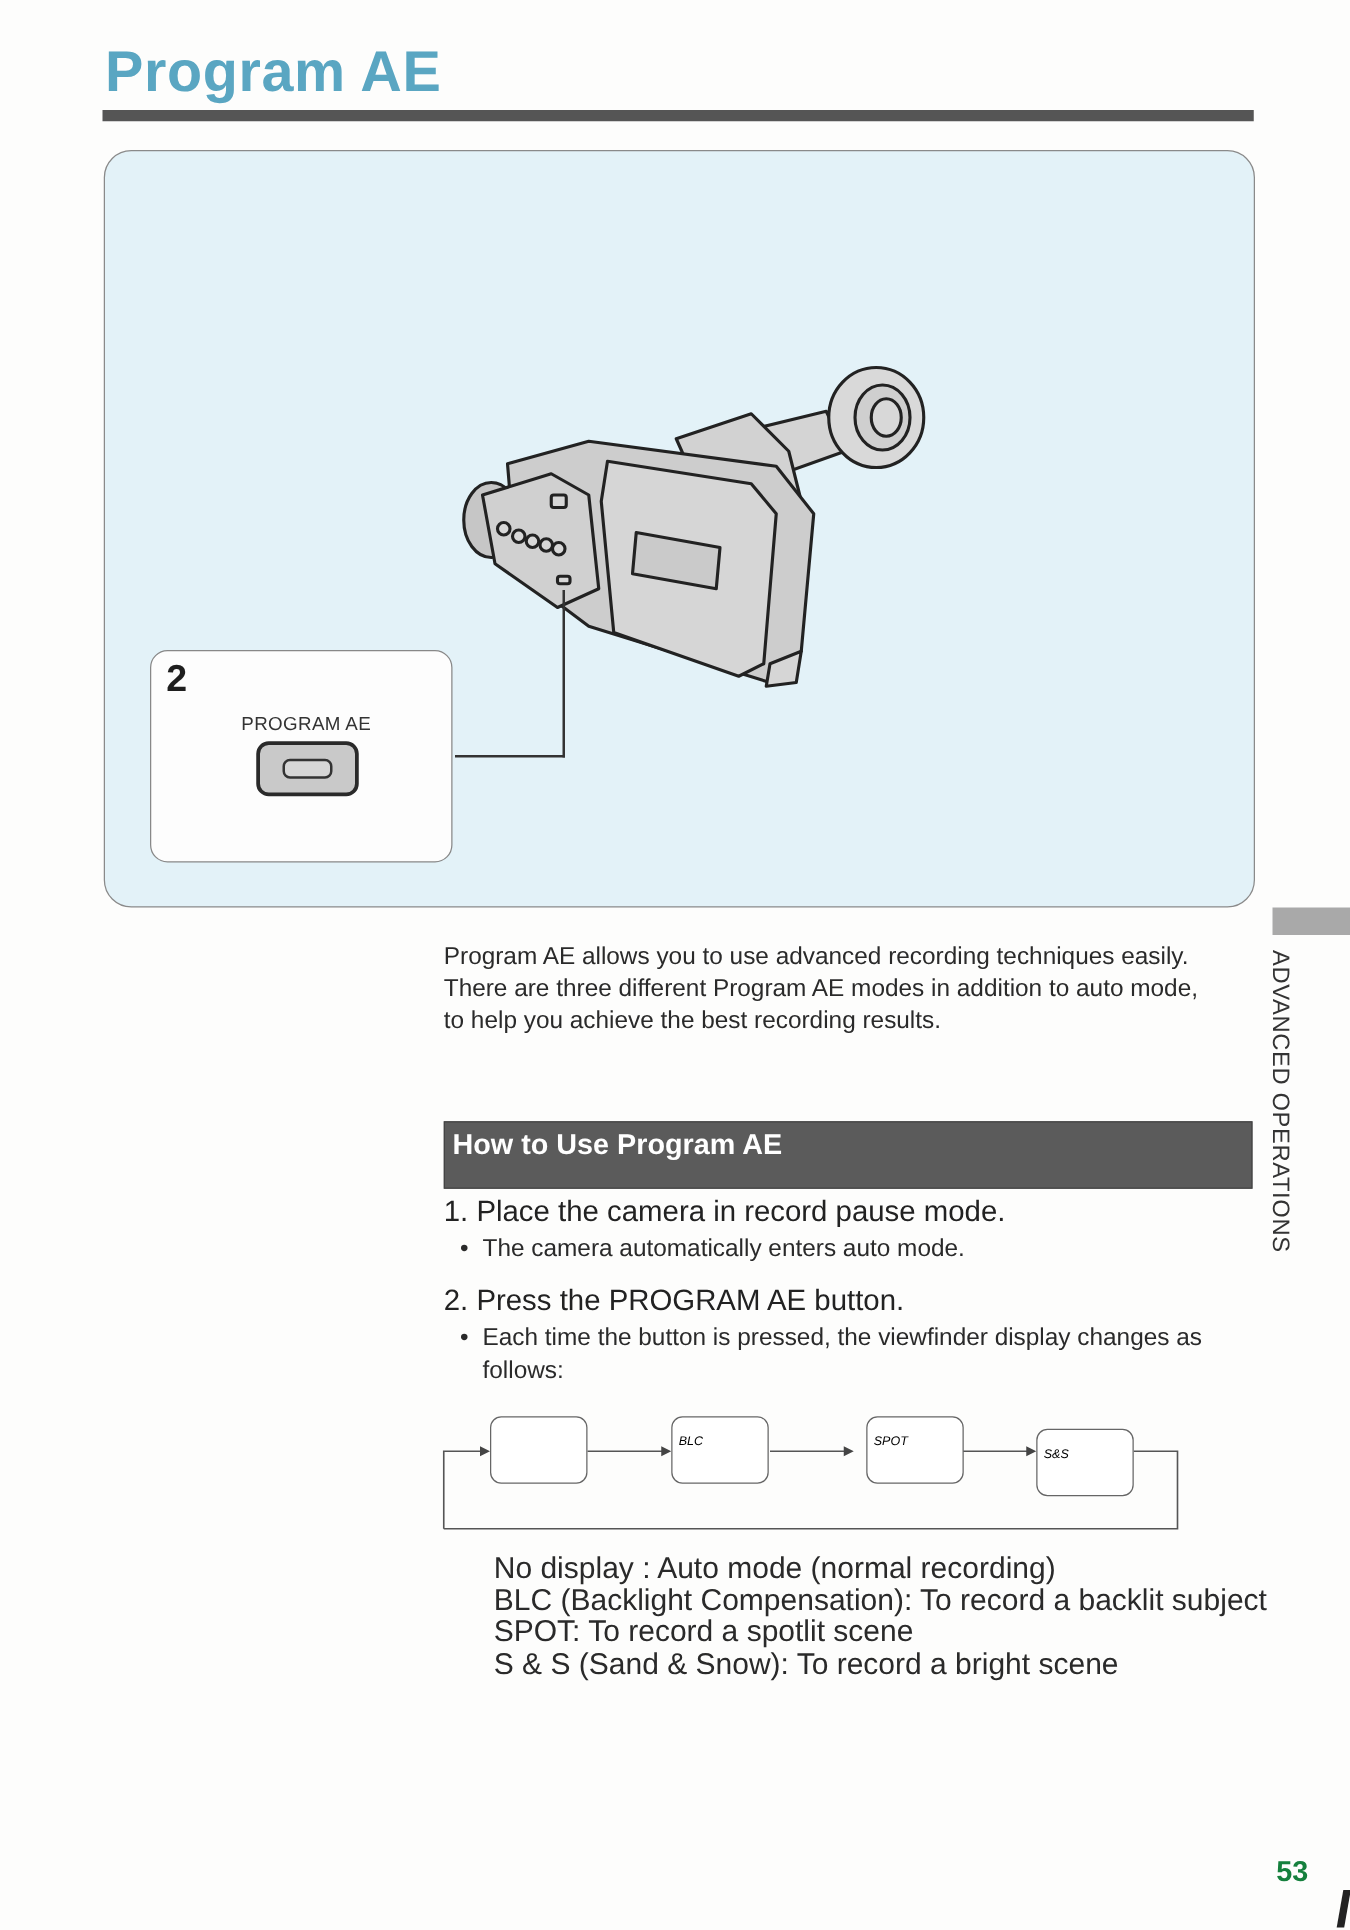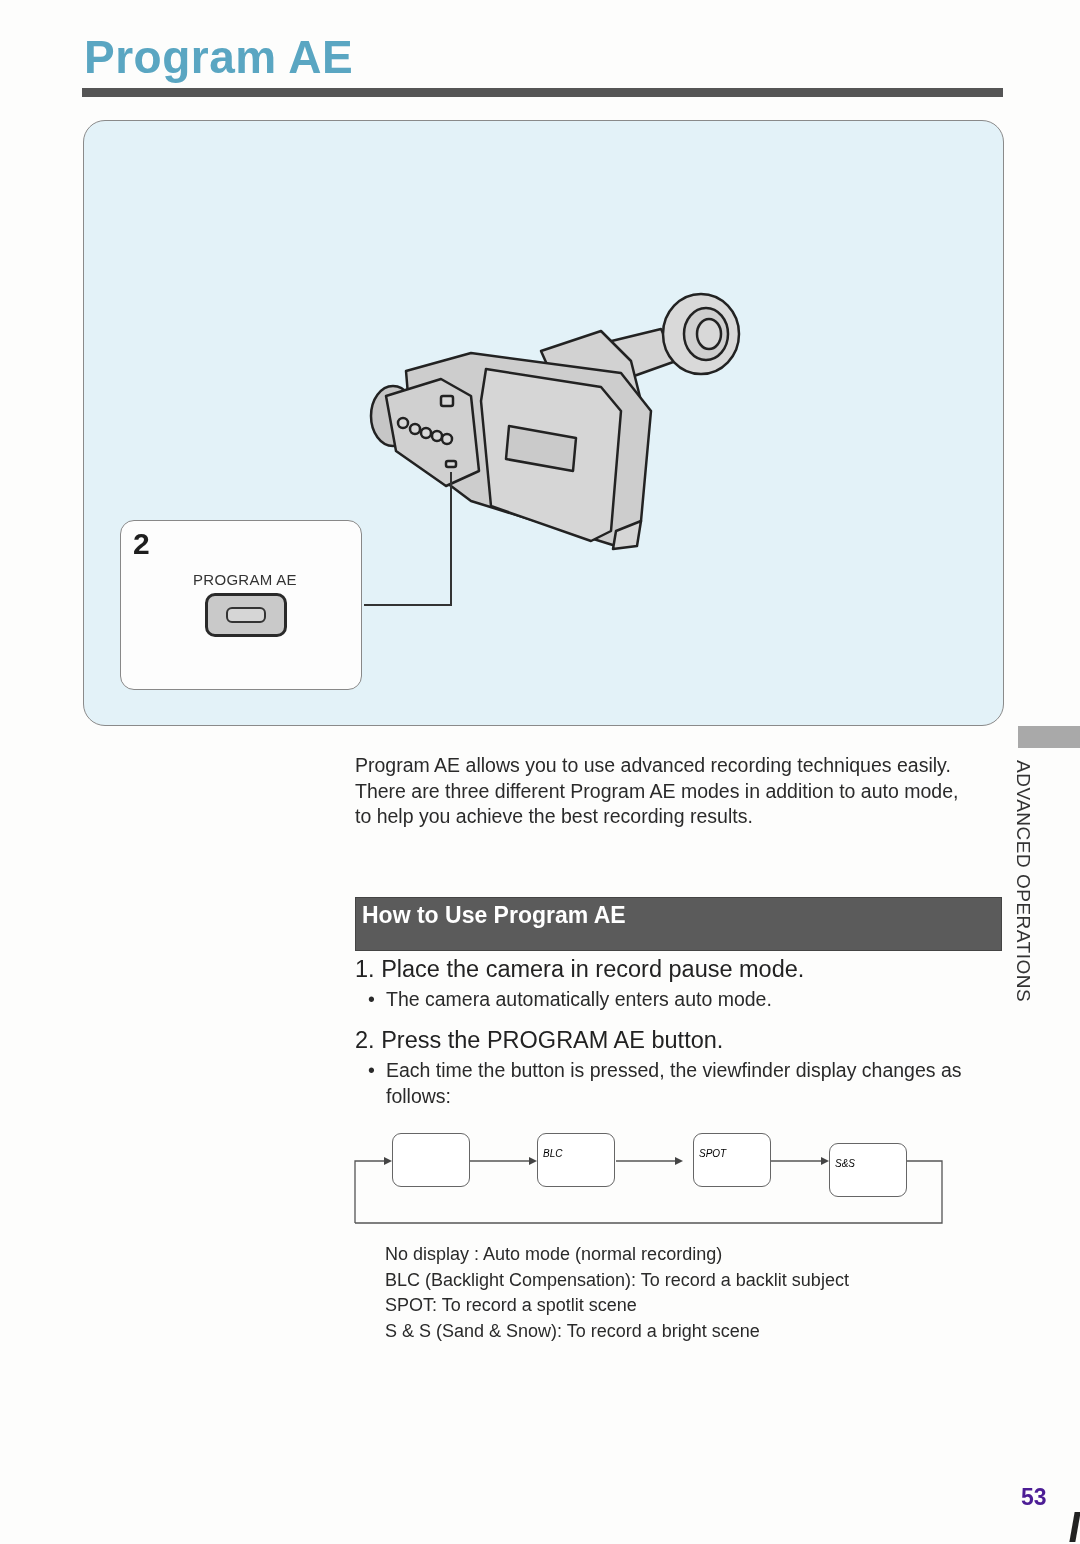--- a/index.html
+++ b/index.html
@@ -53,24 +53,24 @@
 
   .step-title { position:absolute; left:355px; font-size:23.5px; font-weight:normal; color:#222; }
   .step-bullet { position:absolute; left:368px; font-size:19.5px; line-height:25.5px; color:#2a2a2a; width:630px; }
   .step-bullet .dot { position:absolute; left:0; top:0; }
   .step-bullet .txt { display:block; padding-left:18px; }
 
   .flow { position:absolute; left:340px; top:1120px; }
   .flow-box { position:absolute; width:78px; height:54px; border:1.5px solid #666; border-radius:9px; background:#fff; box-sizing:border-box; }
   .flow-box span { position:absolute; left:5px; top:14px; font-size:10px; color:#000000;font-style:italic; }
 
-  .legend { position:absolute; left:385px; top:1242px; font-size:18px; line-height:25.5px; color:#2a2a2a; }
+  .legend { position:absolute; left:395px; top:1242px; font-size:24px; line-height:25.5px; color:#2a2a2a; }
   .legend div { white-space:nowrap; }
 
-  .page-number { position:absolute; left:1021px; top:1484px; font-size:23px; font-weight:bold; color:#4c1d95; }
+  .page-number { position:absolute; left:1021px; top:1484px; font-size:23px; font-weight:bold; color:#15803d; }
   .corner-mark { position:absolute; left:1072px; top:1512px; width:6px; height:30px; background:#222; transform:skewX(-10deg); }
 </style>
 </head>
 <body>
 
 <h1 class="page-title">Program AE</h1>
 <div class="title-rule"></div>
 
 <div class="figure-panel">
   <svg class="camera-svg" width="919" height="604" viewBox="83 120 919 604">

